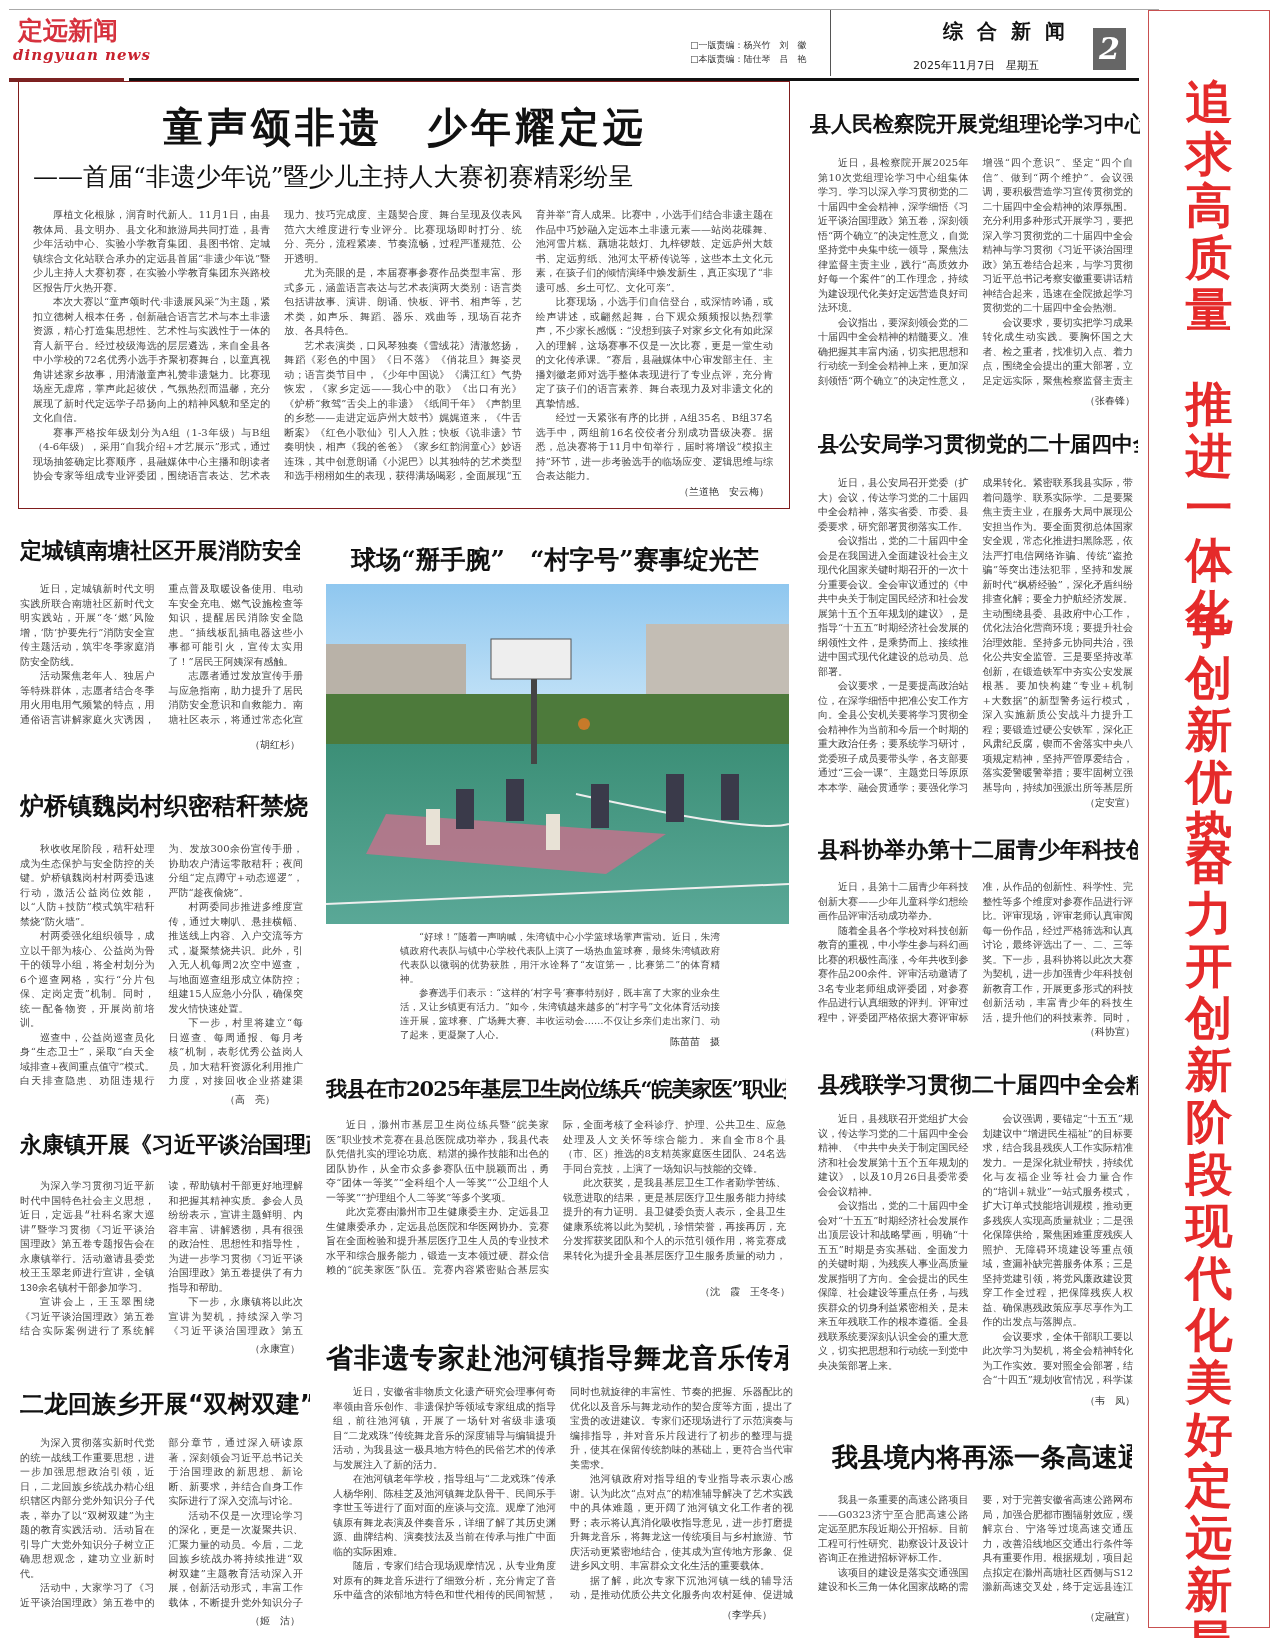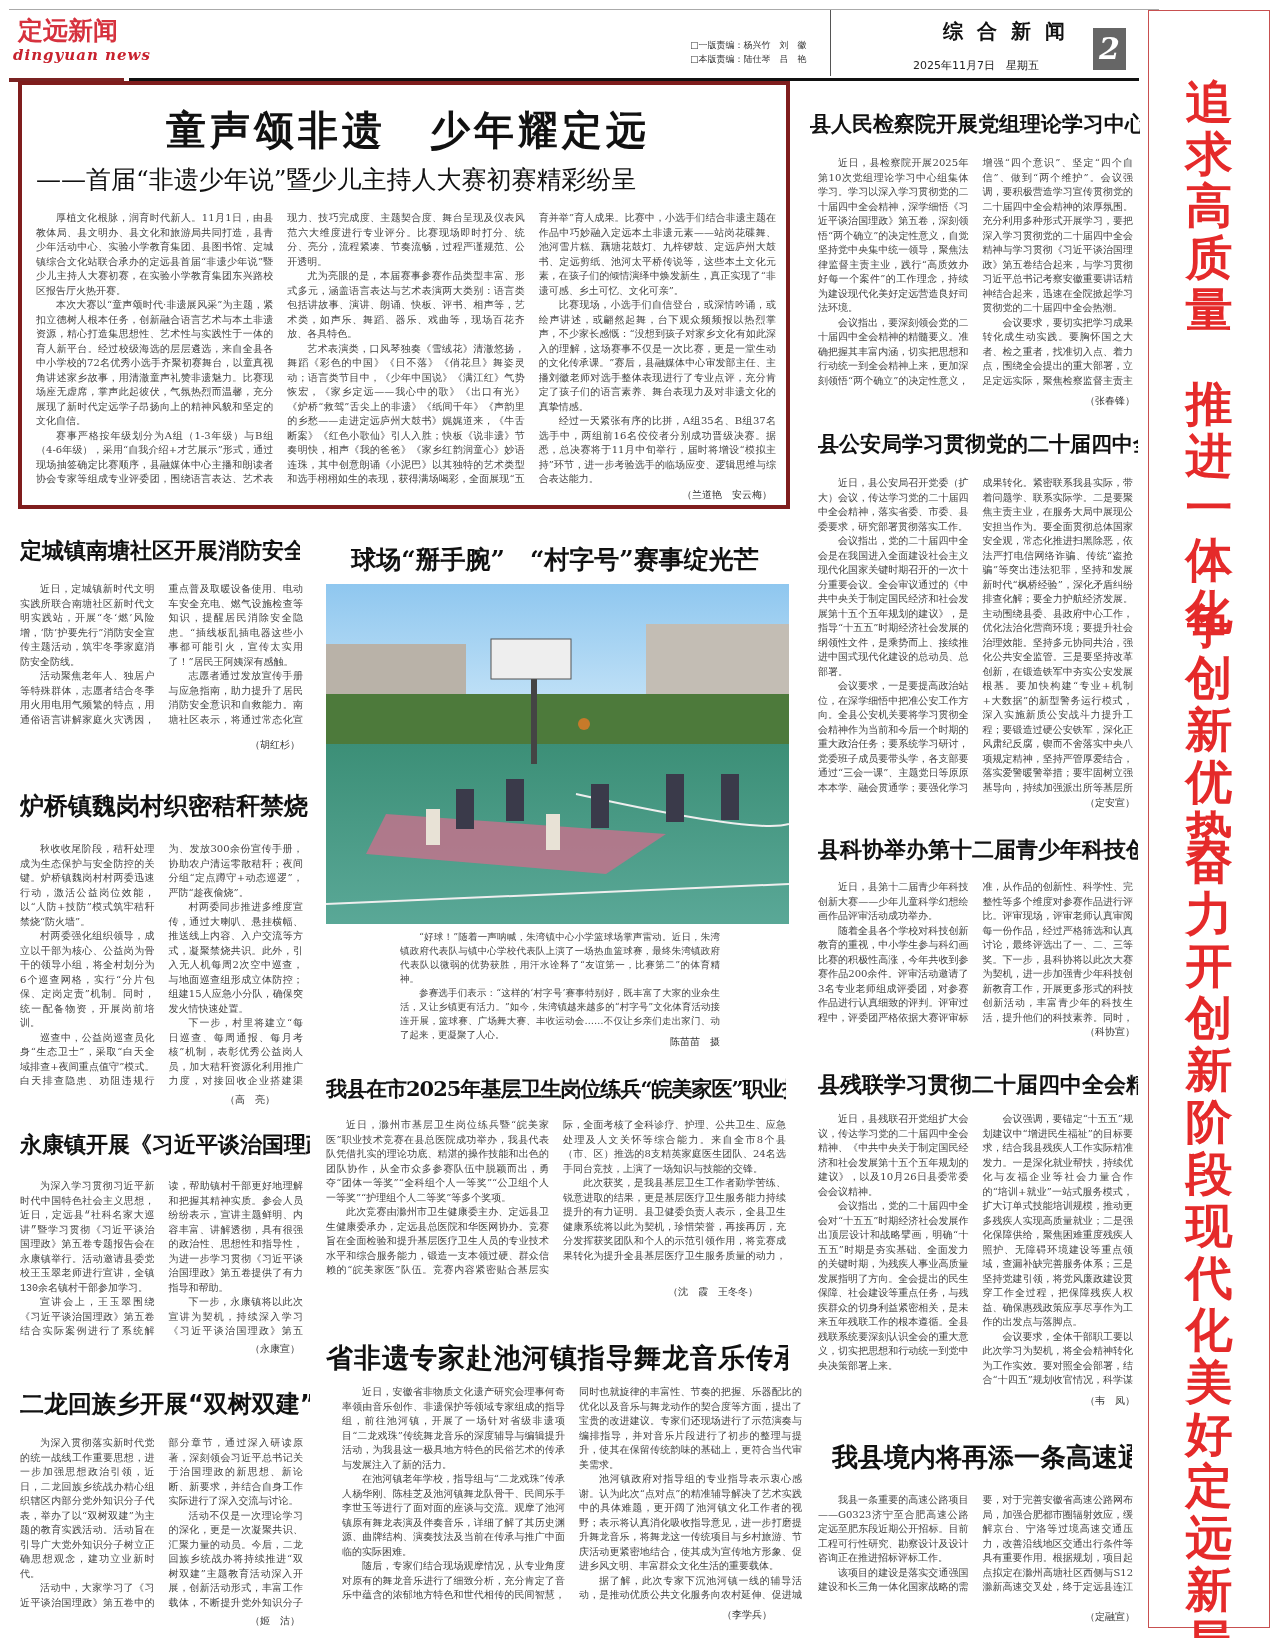--- a/index.html
+++ b/index.html
@@ -10,21 +10,21 @@
   .masthead-logo-en { left:13px; top:46px; font-family:"DejaVu Serif", serif; font-style:italic; font-weight:bold; font-size:15px; color:#c8222e; letter-spacing:1px; }
   .editors { left:690px; top:38px; font-family:"DejaVu Sans", sans-serif; font-size:9px; color:#333; line-height:14px; }
   .vsep { left:830px; top:10px; width:1px; height:66px; background:#555; }
   .section-title { left:943px; top:18px; font-family:"DejaVu Sans", sans-serif; font-weight:bold; font-size:20px; letter-spacing:14px; color:#111; }
   .section-date { left:913px; top:58px; font-family:"DejaVu Sans", sans-serif; font-size:11px; color:#222; }
   .page-num { left:1093px; top:28px; width:33px; height:42px; background:#666; color:#fff; font-family:"DejaVu Serif", serif; font-style:italic; font-weight:bold; font-size:30px; text-align:center; line-height:42px; }
   .head-bar-black { left:129px; top:78px; width:1010px; height:3px; background:#111; }
   .head-bar-red2 { left:9px; top:78px; width:115px; height:4px; background:#7a2322; }
   .slogan-box { left:1148px; top:10px; width:122px; height:1618px; border:1px solid #c85050; box-sizing:border-box; }
   .slogan-text { left:1150px; width:118px; text-align:center; font-family:"DejaVu Sans", sans-serif; font-weight:bold; font-size:47px; line-height:52px; color:#e52a2a; }
-  .frame { border:4px solid #7f1d1d; box-sizing:border-box; }
+  .frame { border:1px solid #7f1d1d; box-sizing:border-box; }
   .hl { font-family:"DejaVu Sans", sans-serif; font-weight:bold; color:#111; white-space:nowrap; overflow:hidden; }
   .hl-serif { font-family:"DejaVu Serif", serif; font-weight:bold; color:#111; white-space:nowrap; overflow:hidden; }
   .body { font-size:10px; line-height:14.5px; color:#444; text-align:justify; overflow:hidden; }
   .body p { margin:0; text-indent:2em; }
   .cols2 { column-count:2; column-gap:14px; }
   .cols3 { column-count:3; column-gap:14px; }
   .byline { text-align:right; font-size:10px; color:#333; }
   .photo { overflow:hidden; }
 </style>
 </head>
@@ -150,24 +150,24 @@
   <p>参赛选手们表示：“这样的‘村字号’赛事特别好，既丰富了大家的业余生活，又让乡镇更有活力。”如今，朱湾镇越来越多的“村字号”文化体育活动接连开展，篮球赛、广场舞大赛、丰收运动会……不仅让乡亲们走出家门、动了起来，更凝聚了人心。</p>
 </div>
 <div class="abs byline" style="left:600px;top:1035px;width:120px;">陈苗苗　摄</div>
 
 <div class="abs hl-serif" style="left:326px;top:1075px;width:460px;font-size:21px;letter-spacing:-1px;">我县在市2025年基层卫生岗位练兵“皖美家医”职业技术竞赛中获奖</div>
 <div class="abs body cols2" style="left:326px;top:1118px;width:460px;height:162px;">
   <p>近日，滁州市基层卫生岗位练兵暨“皖美家医”职业技术竞赛在县总医院成功举办，我县代表队凭借扎实的理论功底、精湛的操作技能和出色的团队协作，从全市众多参赛队伍中脱颖而出，勇夺“团体一等奖”“全科组个人一等奖”“公卫组个人一等奖”“护理组个人二等奖”等多个奖项。</p>
   <p>此次竞赛由滁州市卫生健康委主办、定远县卫生健康委承办，定远县总医院和华医网协办。竞赛旨在全面检验和提升基层医疗卫生人员的专业技术水平和综合服务能力，锻造一支本领过硬、群众信赖的“皖美家医”队伍。竞赛内容紧密贴合基层实际，全面考核了全科诊疗、护理、公共卫生、应急处理及人文关怀等综合能力。来自全市8个县（市、区）推选的8支精英家庭医生团队、24名选手同台竞技，上演了一场知识与技能的交锋。</p>
   <p>此次获奖，是我县基层卫生工作者勤学苦练、锐意进取的结果，更是基层医疗卫生服务能力持续提升的有力证明。县卫健委负责人表示，全县卫生健康系统将以此为契机，珍惜荣誉，再接再厉，充分发挥获奖团队和个人的示范引领作用，将竞赛成果转化为提升全县基层医疗卫生服务质量的动力，为持续擦亮“皖美家医”服务品牌，筑牢全县人民健康防线作出新的贡献。</p>
 </div>
-<div class="abs byline" style="left:608px;top:1285px;width:150px;">（沈　霞　王冬冬）</div>
+<div class="abs byline" style="left:640px;top:1285px;width:150px;">（沈　霞　王冬冬）</div>
 
 <div class="abs hl-serif" style="left:326px;top:1340px;width:462px;font-size:27px;letter-spacing:1px;">省非遗专家赴池河镇指导舞龙音乐传承创新</div>
-<div class="abs body cols2" style="left:342px;top:1385px;width:460px;height:225px;">
+<div class="abs body cols2" style="left:333px;top:1385px;width:460px;height:225px;">
   <p>近日，安徽省非物质文化遗产研究会理事何奇率领由音乐创作、非遗保护等领域专家组成的指导组，前往池河镇，开展了一场针对省级非遗项目“二龙戏珠”传统舞龙音乐的深度辅导与编辑提升活动，为我县这一极具地方特色的民俗艺术的传承与发展注入了新的活力。</p>
   <p>在池河镇老年学校，指导组与“二龙戏珠”传承人杨华刚、陈桂芝及池河镇舞龙队骨干、民间乐手李世玉等进行了面对面的座谈与交流。观摩了池河镇原有舞龙表演及伴奏音乐，详细了解了其历史渊源、曲牌结构、演奏技法及当前在传承与推广中面临的实际困难。</p>
   <p>随后，专家们结合现场观摩情况，从专业角度对原有的舞龙音乐进行了细致分析，充分肯定了音乐中蕴含的浓郁地方特色和世代相传的民间智慧，同时也就旋律的丰富性、节奏的把握、乐器配比的优化以及音乐与舞龙动作的契合度等方面，提出了宝贵的改进建议。专家们还现场进行了示范演奏与编排指导，并对音乐片段进行了初步的整理与提升，使其在保留传统韵味的基础上，更符合当代审美需求。</p>
   <p>池河镇政府对指导组的专业指导表示衷心感谢。认为此次“点对点”的精准辅导解决了艺术实践中的具体难题，更开阔了池河镇文化工作者的视野；表示将认真消化吸收指导意见，进一步打磨提升舞龙音乐，将舞龙这一传统项目与乡村旅游、节庆活动更紧密地结合，使其成为宣传地方形象、促进乡风文明、丰富群众文化生活的重要载体。</p>
   <p>据了解，此次专家下沉池河镇一线的辅导活动，是推动优质公共文化服务向农村延伸、促进城乡文化均衡发展的具体体现，有效激发了池河镇传承发展民间艺术的内生动力，为助力乡村文化振兴贡献了积极力量。</p>
 </div>
 <div class="abs byline" style="left:672px;top:1608px;width:100px;">（李学兵）</div>
 
 <div class="abs hl" style="left:810px;top:110px;width:330px;font-size:21px;">县人民检察院开展党组理论学习中心组集体学习</div>
 <div class="abs body cols2" style="left:818px;top:156px;width:315px;height:237px;">

